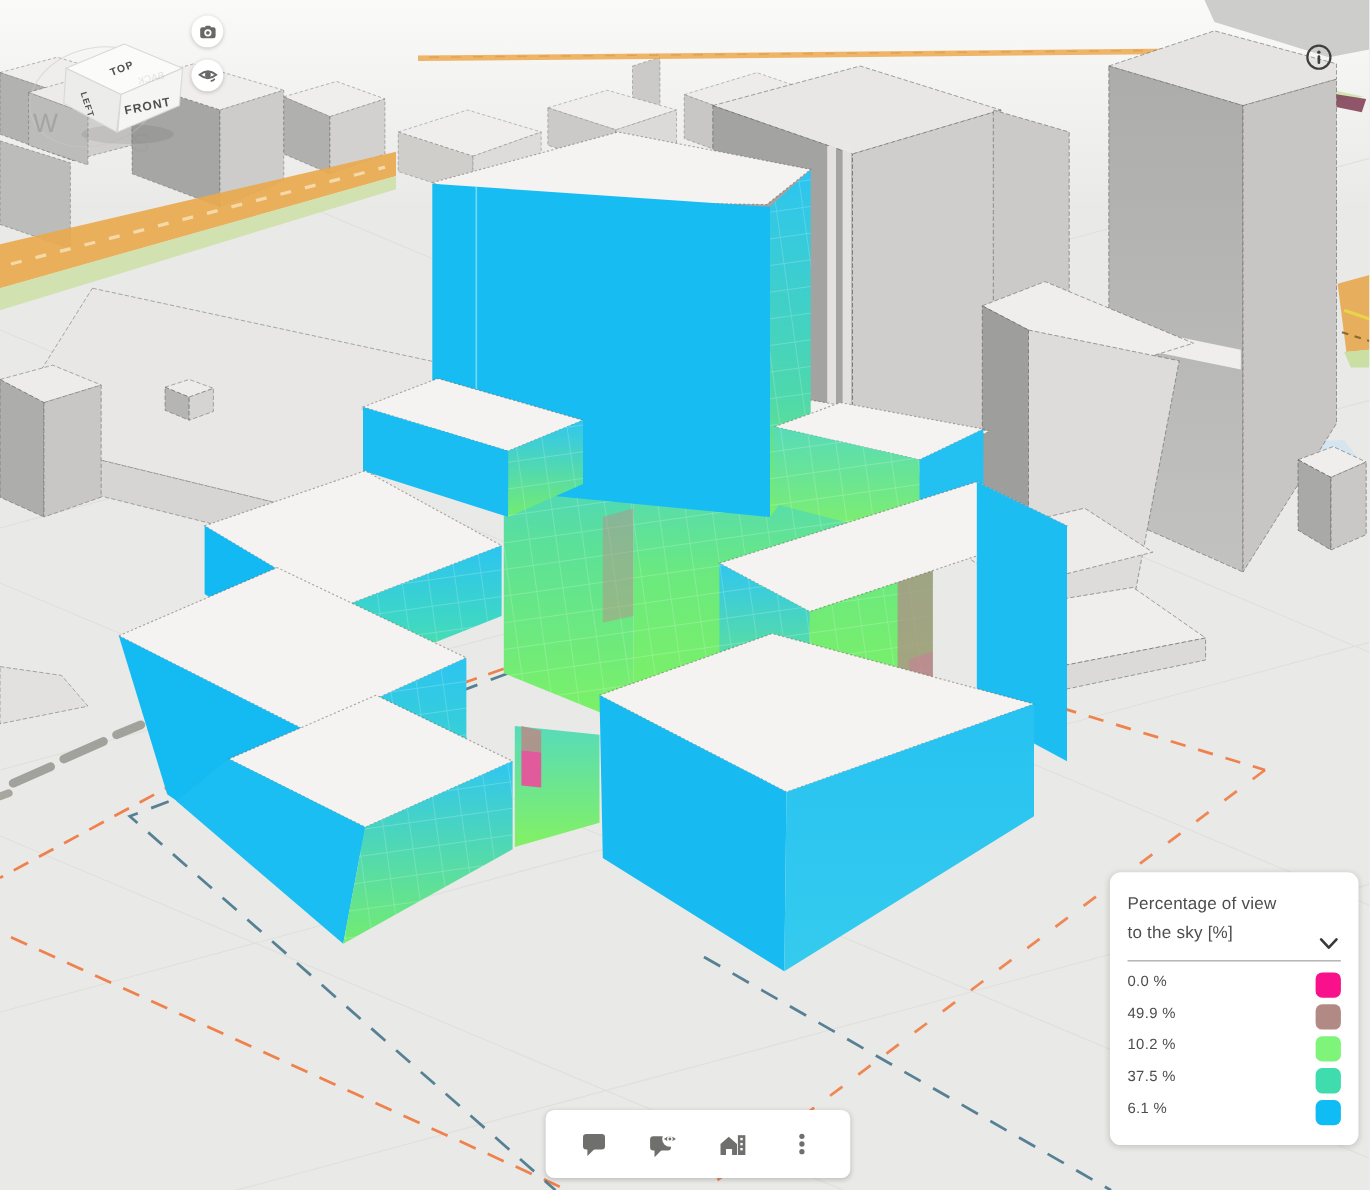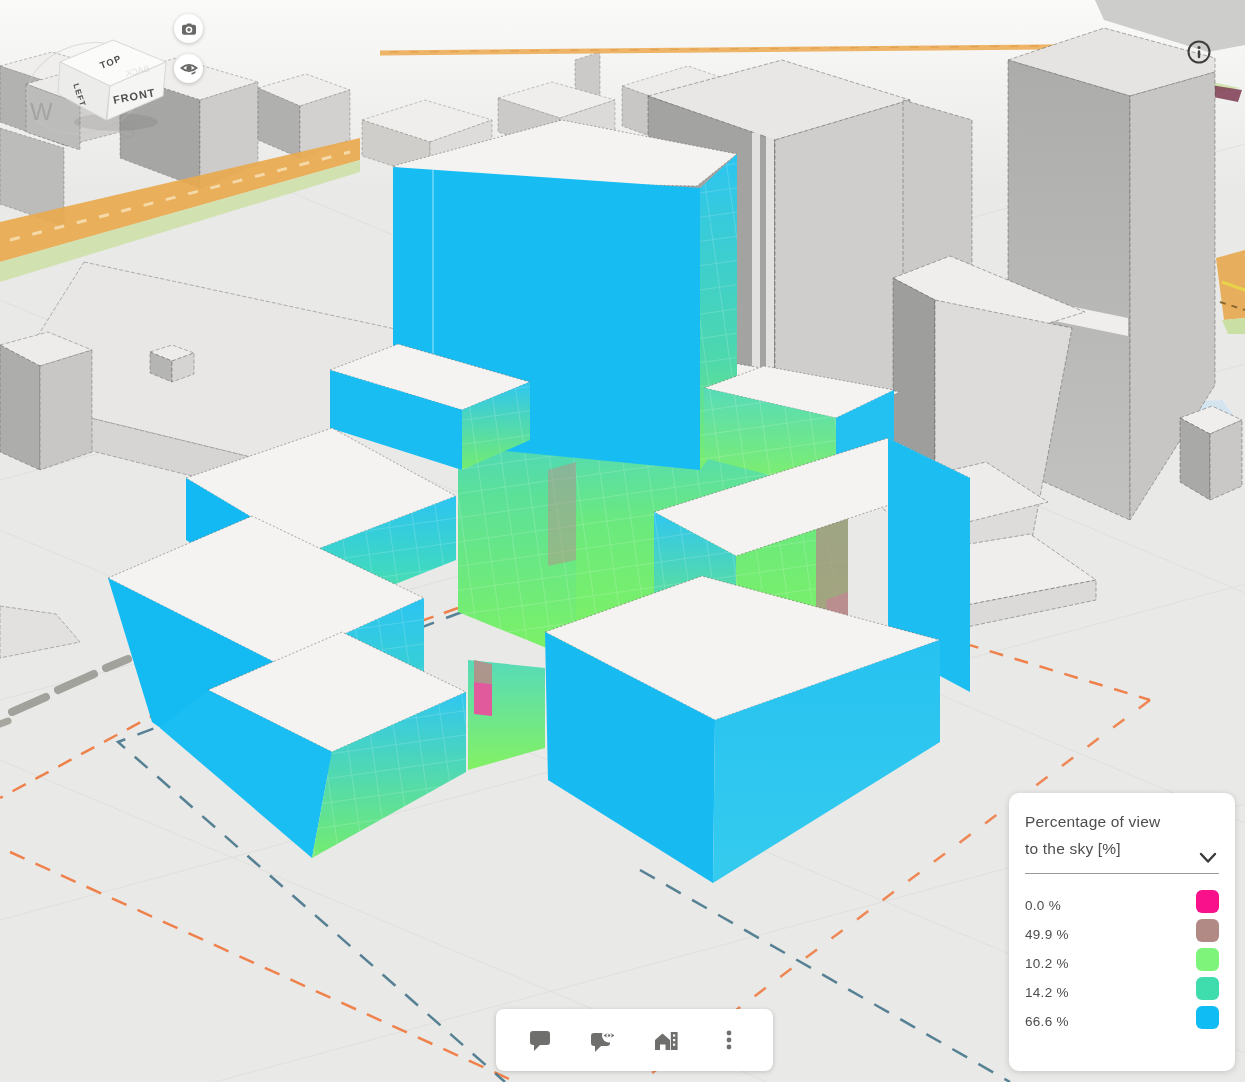--- a/index.html
+++ b/index.html
@@ -8,27 +8,27 @@
   #scene{position:absolute;left:0;top:0;}
   
   .round-btn{position:absolute;width:29px;height:29px;border-radius:50%;background:#fff;
     box-shadow:0 1px 4px rgba(0,0,0,.22);display:flex;align-items:center;justify-content:center;cursor:pointer;}
   
   #viewcube{position:absolute;left:50px;top:34px;cursor:pointer;}
   
   #info-btn{position:absolute;left:1186px;top:39px;width:26px;height:26px;border-radius:50%;
     display:flex;align-items:center;justify-content:center;cursor:pointer;}
   
-  #legend{position:absolute;left:1009px;top:793px;width:226px;height:278px;background:#fff;
+  #legend{position:absolute;left:1009px;top:793px;width:226px;height:248px;background:#fff;
     border-radius:10px;box-shadow:0 1px 6px rgba(0,0,0,.16);padding:15px 16px 12px 16px;}
   #legend .title-row{position:relative;}
   #legend .title{width:150px;font-size:15.5px;line-height:27px;color:#4d4d4d;letter-spacing:.2px;}
   #legend .chev{position:absolute;right:2px;top:44px;width:18px;height:12px;cursor:pointer;}
   #legend hr{border:none;border-top:1px solid #9a9a9a;margin:11px 0 10px 0;}
-  .lrow{display:flex;align-items:flex-end;height:29px;}
+  .lrow{display:flex;align-items:flex-start;height:29px;}
   .lrow .llabel{font-size:13.5px;color:#4d4d4d;flex:1;letter-spacing:.3px;}
   .lrow .swatch{width:23px;height:23px;border-radius:6px;}
   
   #toolbar{position:absolute;left:496px;top:1009px;width:277px;height:62px;background:#fff;
     border-radius:8px;box-shadow:0 1px 5px rgba(0,0,0,.18);display:flex;align-items:center;
     justify-content:space-around;padding:0 12px;}
   .tool{width:34px;height:34px;display:flex;align-items:center;justify-content:center;cursor:pointer;border-radius:6px;}
 </style>
 </head>
 <body>
@@ -312,25 +312,25 @@
     </div>
     <div class="lrow">
       <span class="llabel">49.9 %</span>
       <span class="swatch" style="background: rgb(178, 138, 133);"></span>
     </div>
     <div class="lrow">
       <span class="llabel">10.2 %</span>
       <span class="swatch" style="background: rgb(126, 244, 123);"></span>
     </div>
     <div class="lrow">
-      <span class="llabel">14.2 %</span>
+      <span class="llabel">37.5 %</span>
       <span class="swatch" style="background: rgb(63, 220, 173);"></span>
     </div>
     <div class="lrow">
-      <span class="llabel">66.6 %</span>
+      <span class="llabel">6.1 %</span>
       <span class="swatch" style="background: rgb(15, 188, 244);"></span>
     </div>
   </div>
 </div>
 
 <div id="toolbar">
   <div class="tool">
     <svg width="28" height="28" viewBox="0 0 28 28">
       <rect x="4" y="5" width="20" height="14" rx="3" fill="#6F6F6D"></rect>
       <path d="M8,18 L8,25 L15,18 Z" fill="#6F6F6D"></path>

